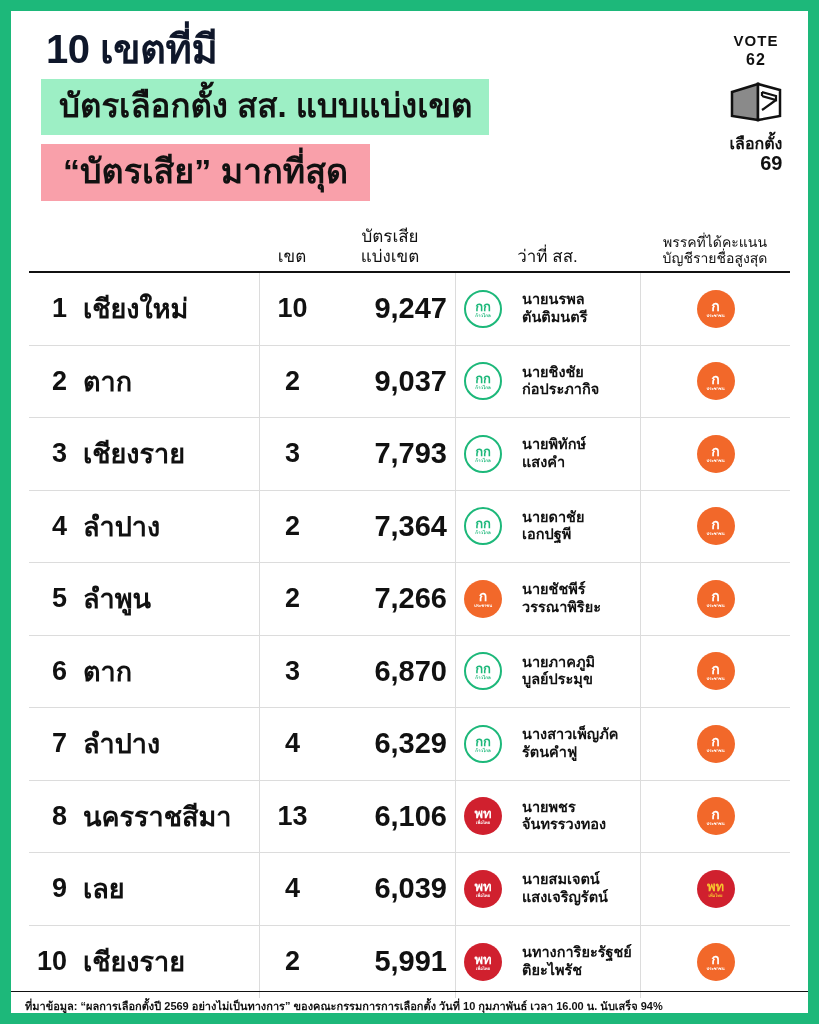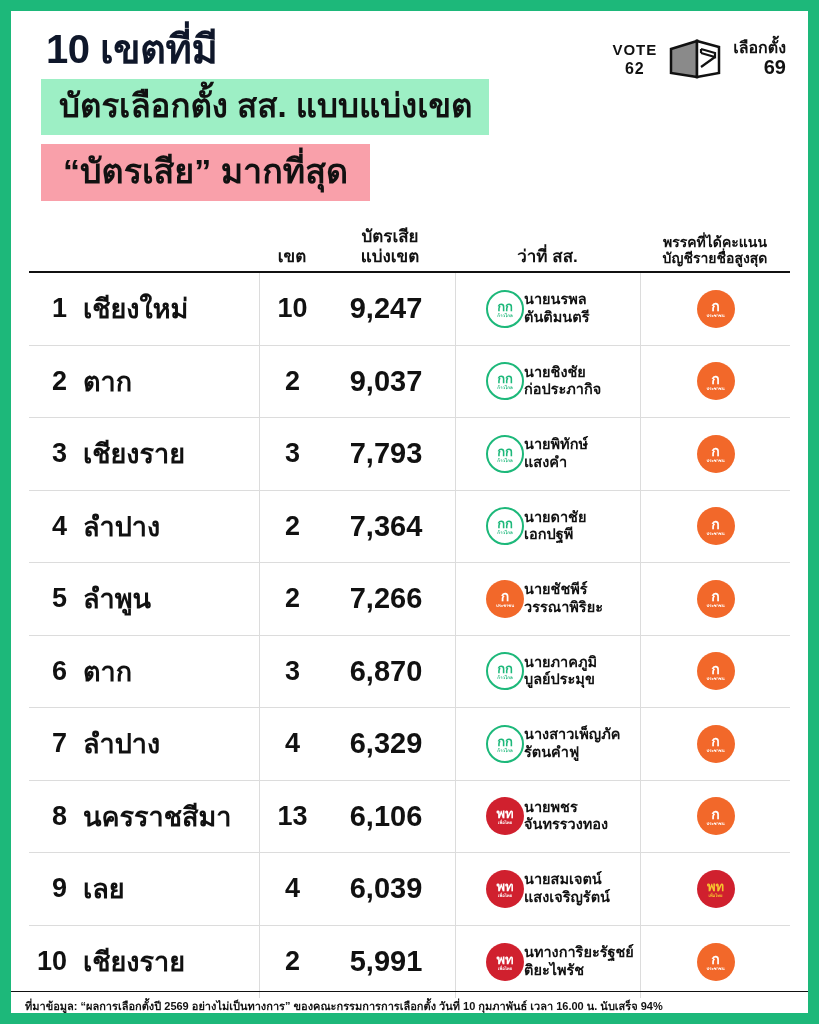--- a/index.html
+++ b/index.html
@@ -53,20 +53,21 @@
     line-height: 1.15;
   }
   
   .logo {
     position: absolute;
     right: 22px;
     top: 22px;
     display: flex;
     align-items: center;
     gap: 8px;
+    flex-direction: column;
   }
   .vote62 {
     text-align: center;
     line-height: 1;
   }
   .vote62 .v-word { font-size: 15px; font-weight: bold; letter-spacing: 1px; color:#111; }
   .vote62 .v-num { font-size: 16px; font-weight: bold; letter-spacing: 1px; color:#111; display:block; margin-top:3px;}
   .ballotbox { margin: 0 2px; }
   .electlabel {
     text-align: right;
@@ -80,21 +81,21 @@
   }
   .col-head {
     display: flex;
     align-items: flex-end;
     height: 62px;
     border-bottom: 2.5px solid #111;
     font-size: 0;
   }
   .ch {
     font-size: 17px;
-    font-weight: bold;
+    font-weight: normal;
     color: #111;
     text-align: center;
     line-height: 1.18;
     padding-bottom: 4px;
   }
   .ch.small { font-size: 14px; color:#111; }
   .c-rank { width: 40px; }
   .c-prov { width: 190px; }
   .c-zone { width: 66px; text-align:center; }
   .c-bad  { width: 130px; }
@@ -130,31 +131,31 @@
     text-align: center;
     border-left: 1.5px solid #dcdcdc;
     align-self: stretch;
     display: flex; align-items: center; justify-content: center;
   }
   .cell-bad {
     width: 130px;
     font-size: 29px;
     font-weight: bold;
     color: #111;
-    text-align: center;
+    text-align: right;
     padding-right: 8px;
   }
   .cell-mp {
     width: 185px;
     display: flex;
     align-items: center;
-    gap: 0;
+    gap: 20px;
     border-left: 1.5px solid #dcdcdc;
     align-self: stretch;
-    padding-left: 30px;
+    padding-left: 8px;
   }
   .mp-name {
     font-size: 14.5px;
     font-weight: bold;
     color: #111;
     line-height: 1.22;
   }
   .cell-party {
     width: 150px;
     display: flex;

